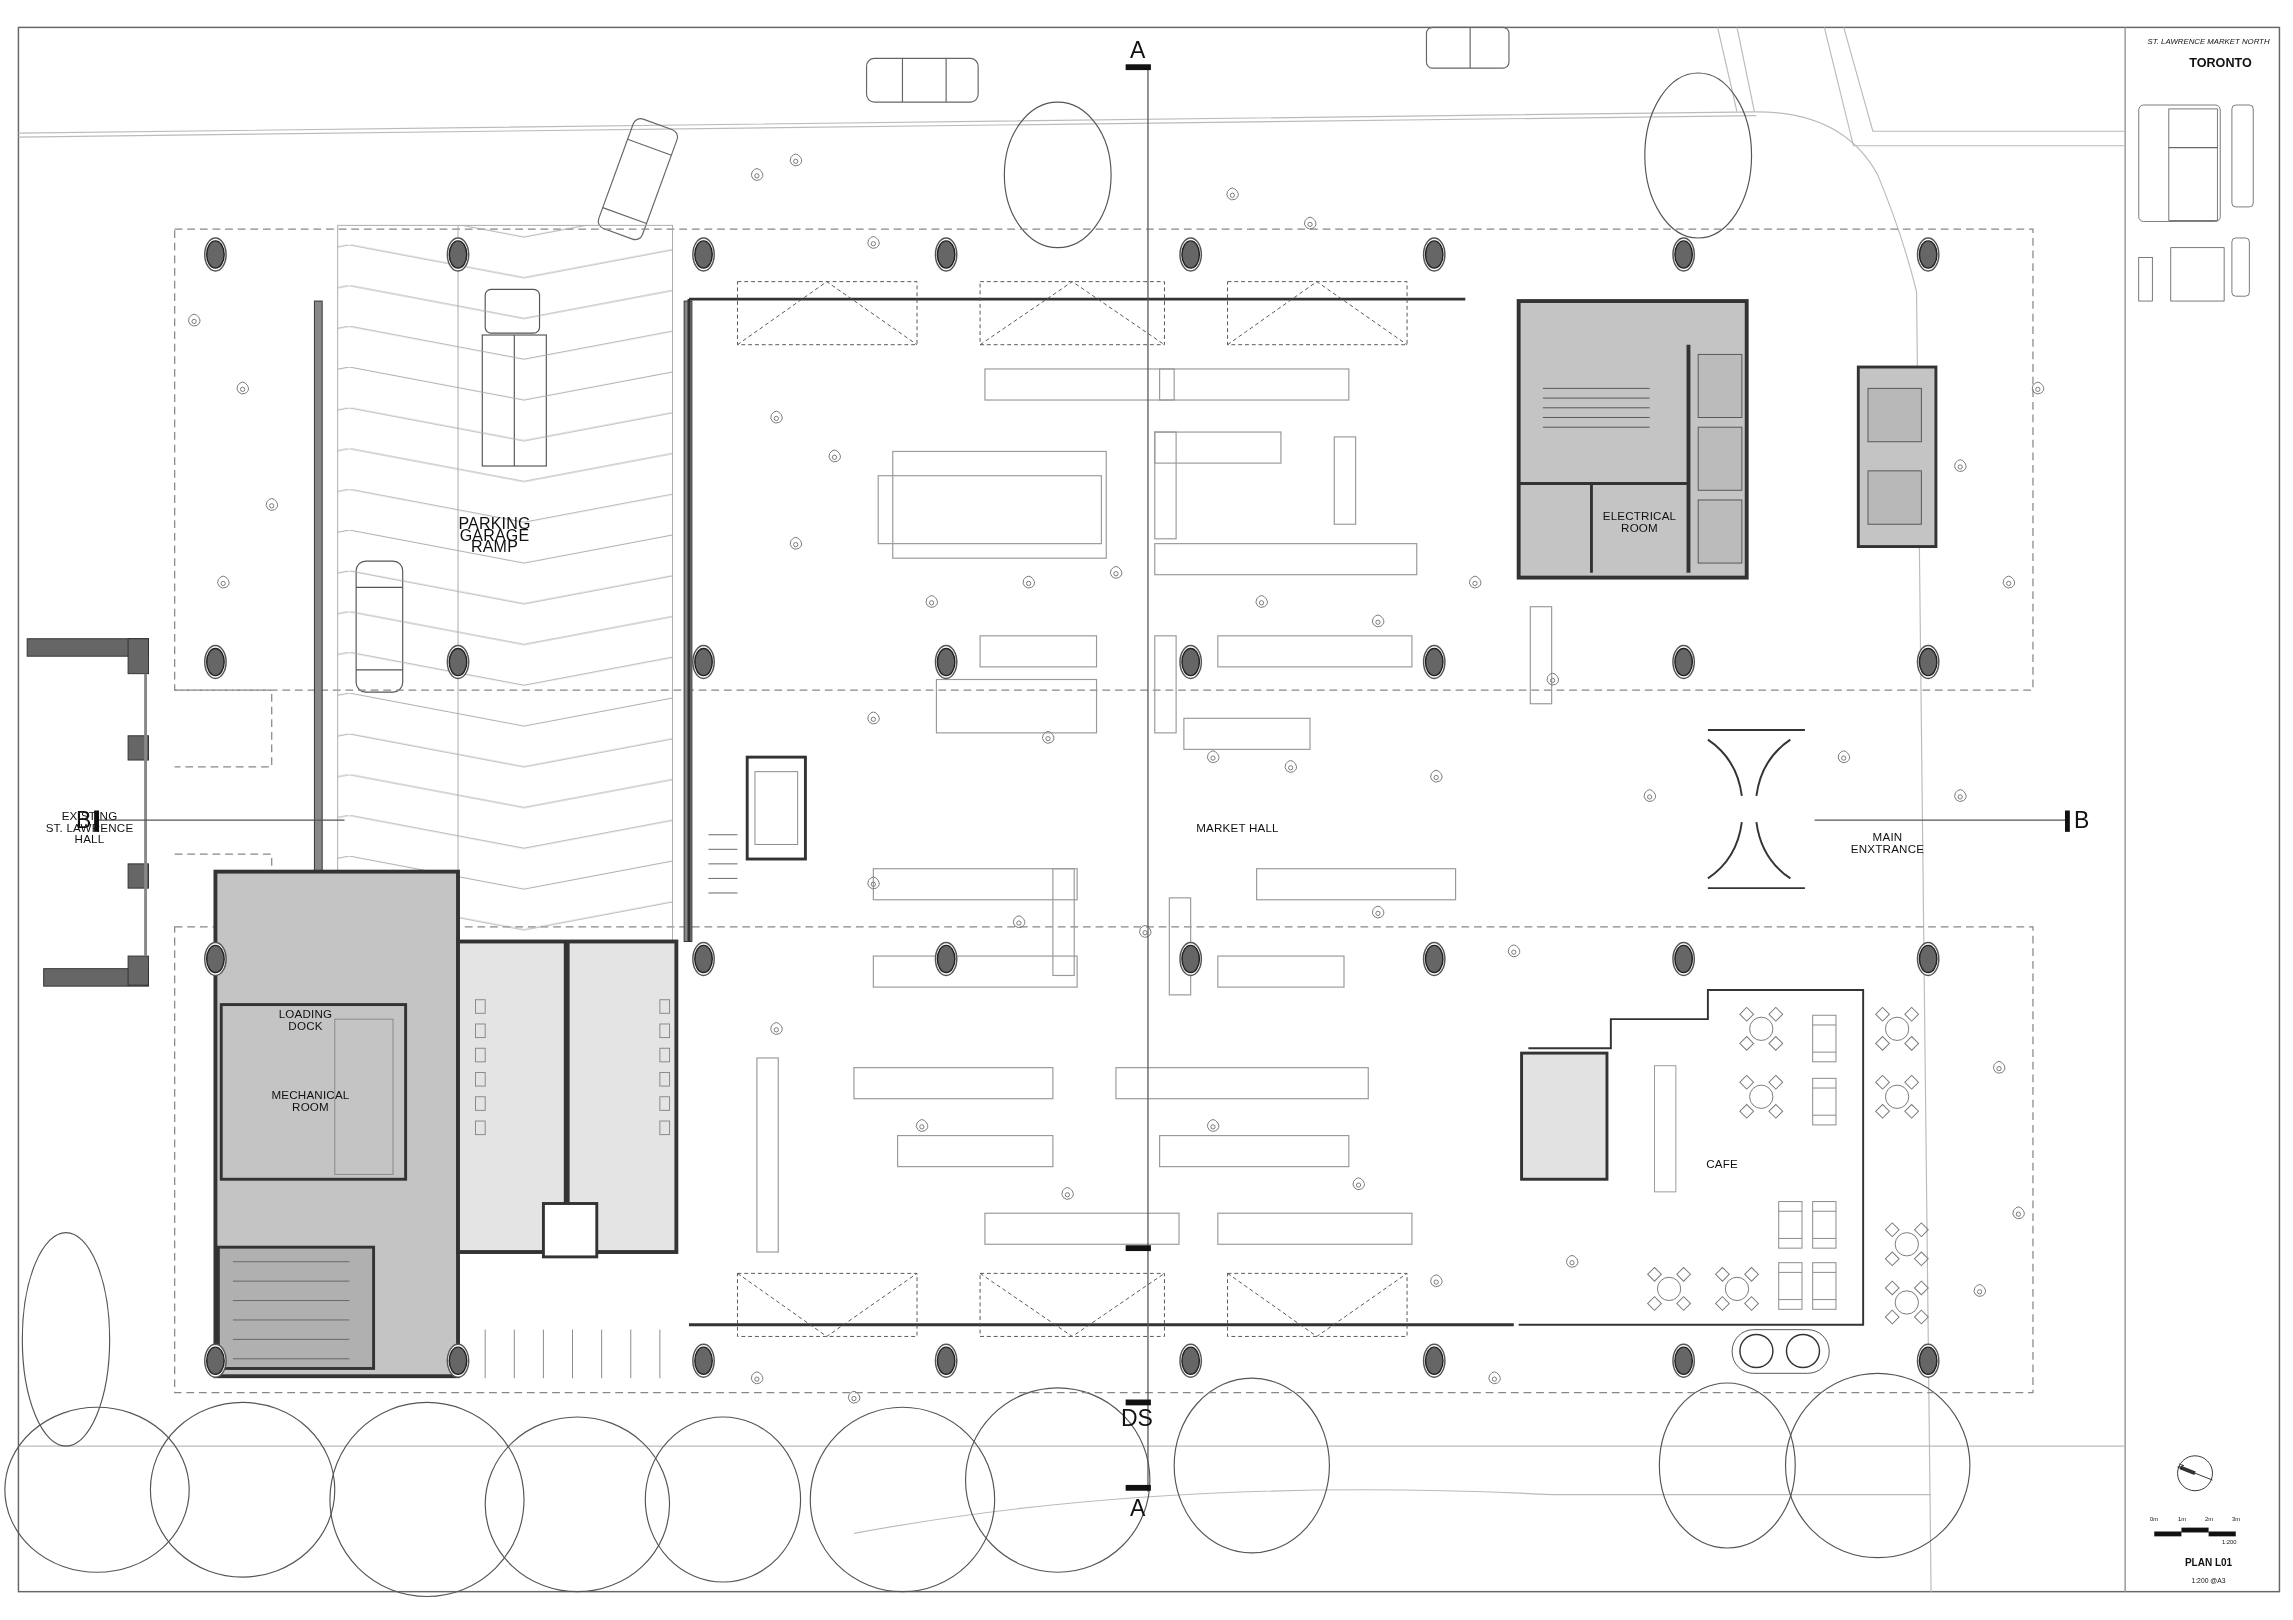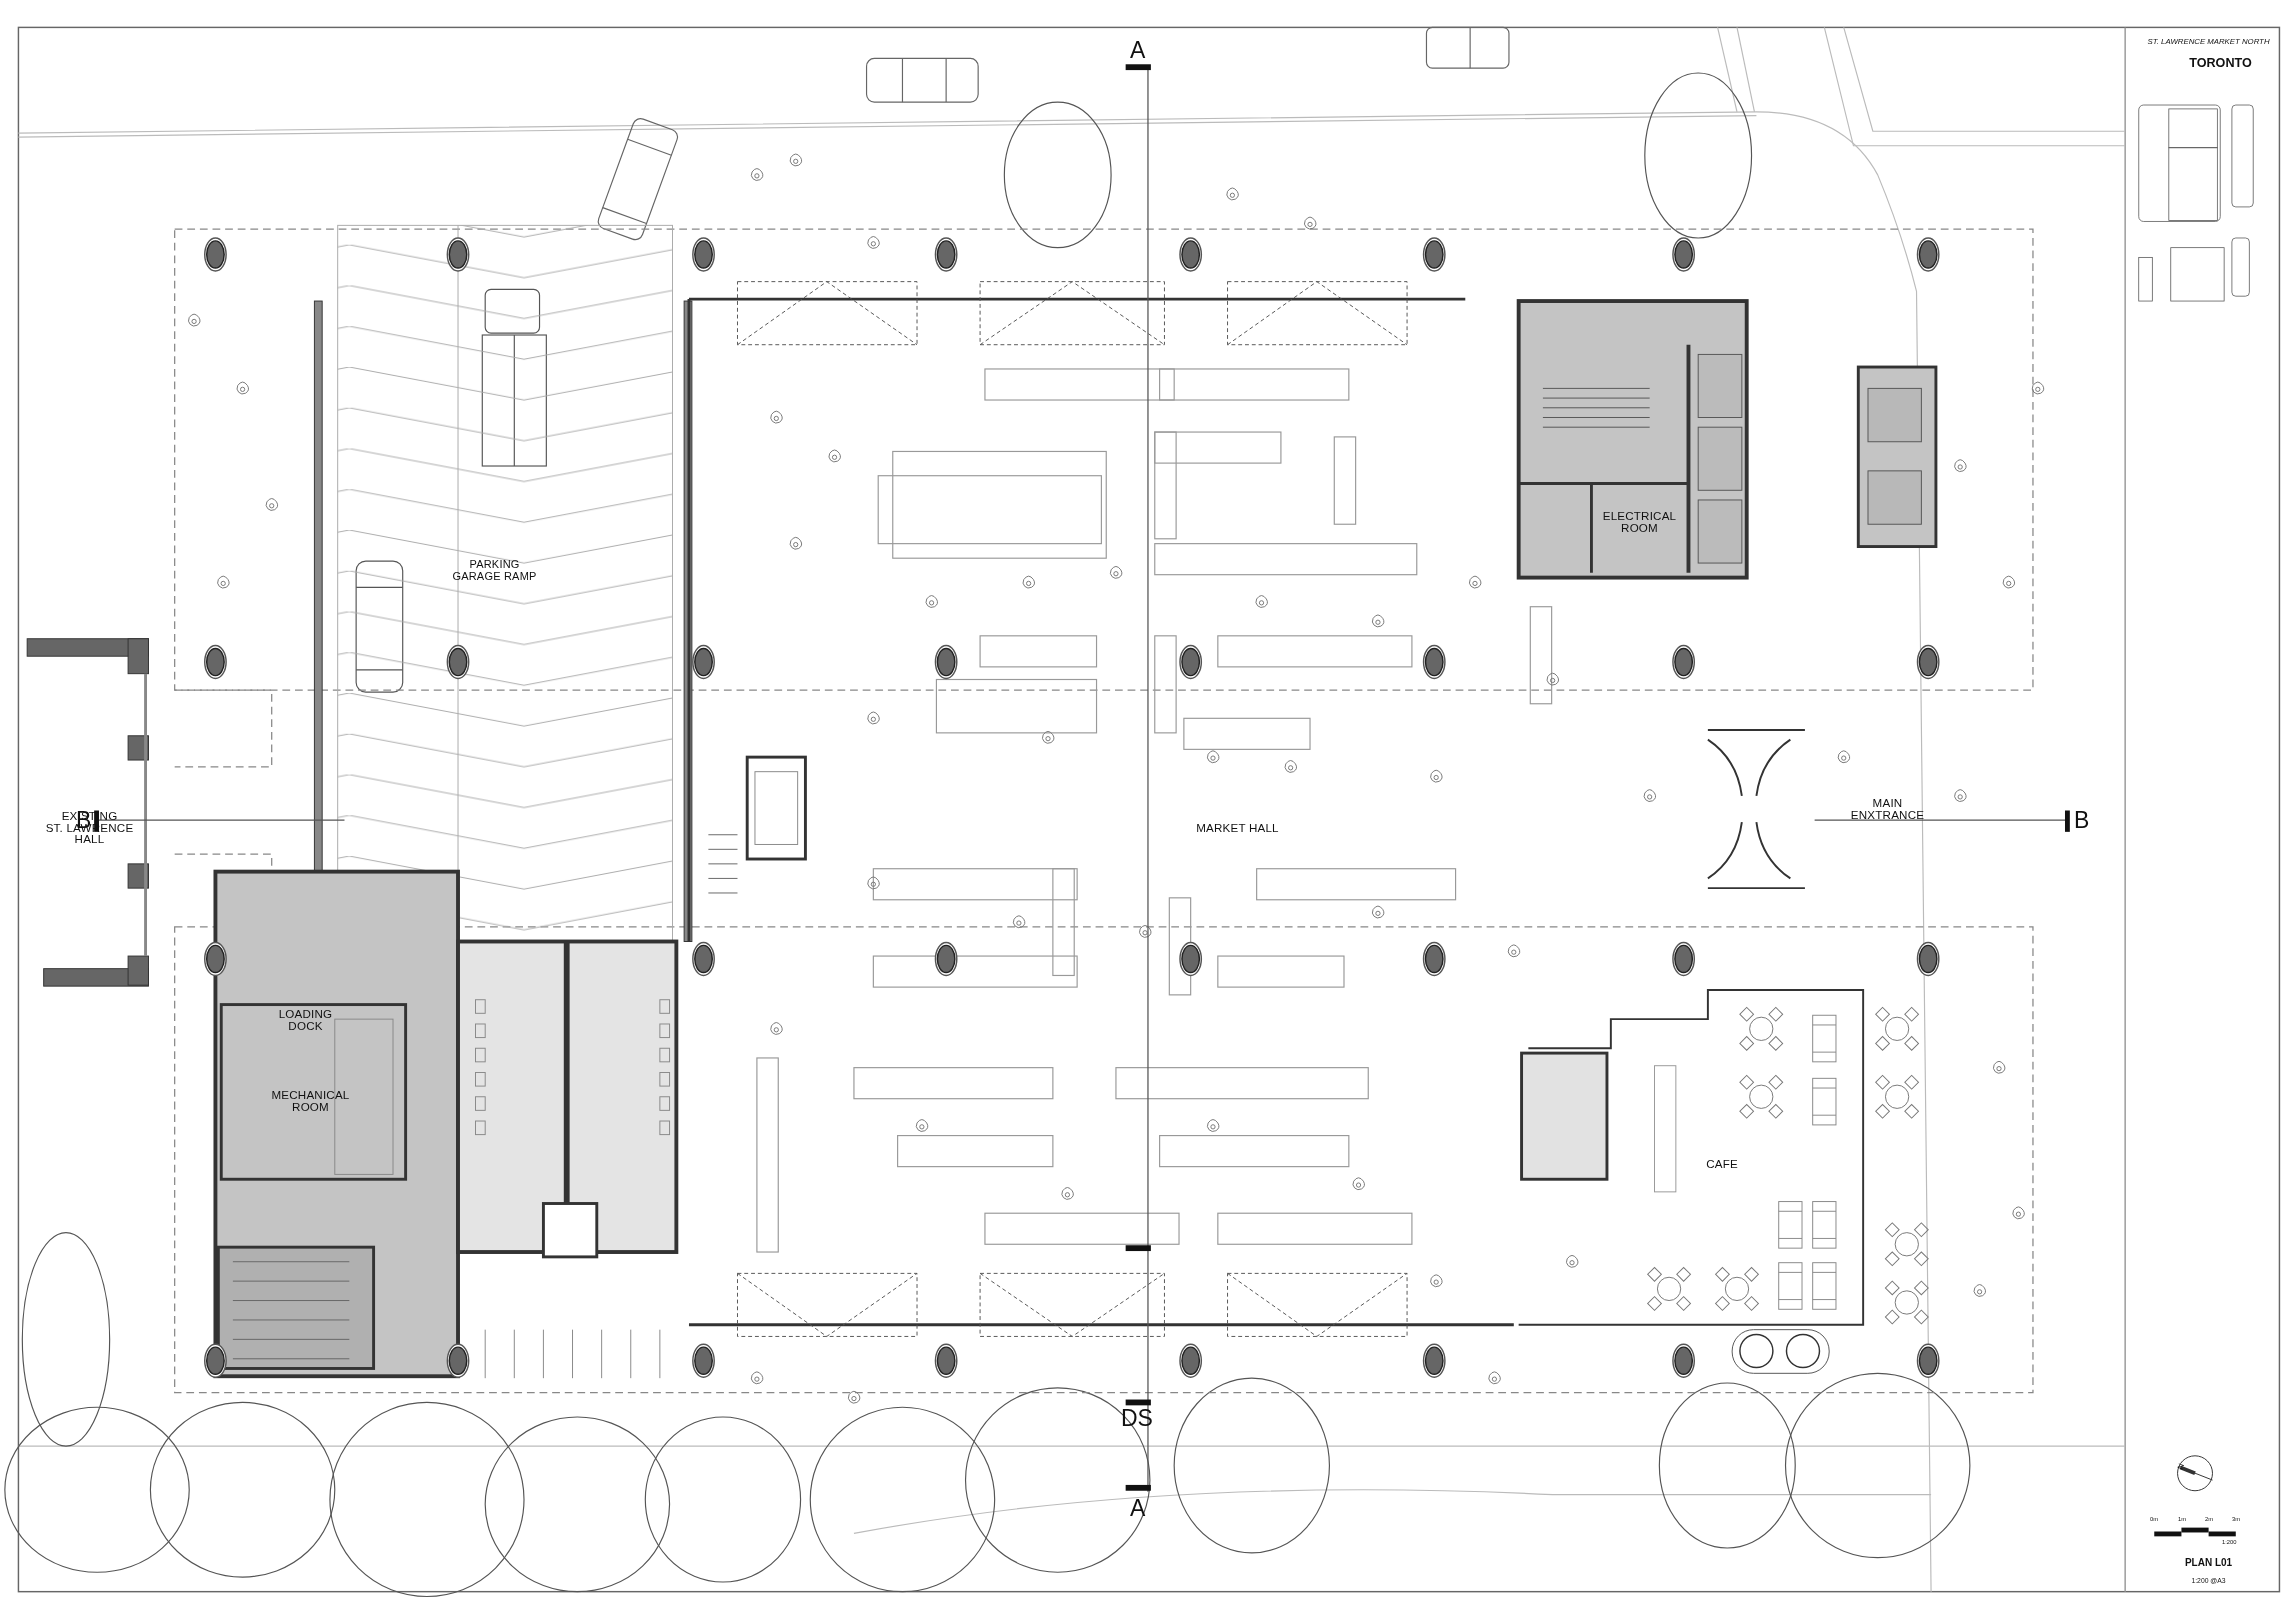--- a/index.html
+++ b/index.html
@@ -402,30 +402,30 @@
   <g fill="#111">
     <rect x="2220" y="1578" width="28" height="5"></rect>
     <rect x="2248" y="1574" width="28" height="5"></rect>
     <rect x="2276" y="1578" width="28" height="5"></rect>
   </g>
 </svg>
 
 <div class="lbl" style="left:41px; top:810px; width:97px;">EXISTING
 ST. LAWRENCE
 HALL</div>
-<div class="lbl" style="left:446px; top:559px; width:97px; font-size:11px;">PARKING
+<div class="lbl" style="left:446px; top:518px; width:97px; font-size:16px;">PARKING
 GARAGE RAMP</div>
 <div class="lbl" style="left:262px; top:1008px; width:87px;">LOADING
 DOCK</div>
 <div class="lbl" style="left:262px; top:1089px; width:97px;">MECHANICAL
 ROOM</div>
 <div class="lbl" style="left:1184px; top:790px; width:107px;margin-top:32px;">MARKET HALL</div>
 <div class="lbl" style="left:1591px; top:510px; width:97px;">ELECTRICAL
 ROOM</div>
-<div class="lbl" style="left:1844px; top:797px; width:87px;text-align:center;">MAIN
+<div class="lbl" style="left:1844px; top:831px; width:87px;text-align:center;">MAIN
 ENXTRANCE</div>
 <div class="lbl" style="left:1693px; top:1158px; width:58px;">CAFE</div>
 
 <div class="sec" style="left:1130px; top:39px;">A</div>
 <div class="sec" style="left:1121px; top:1407px;">DS</div>
 <div class="sec" style="left:1130px; top:1497px;">A</div>
 <div class="sec" style="left:76px; top:809px;">B</div>
 <div class="sec" style="left:2074px; top:809px;">B</div>
 
 <div class="tb-title tb-small" style="top:37px;">ST. LAWRENCE MARKET NORTH</div>

